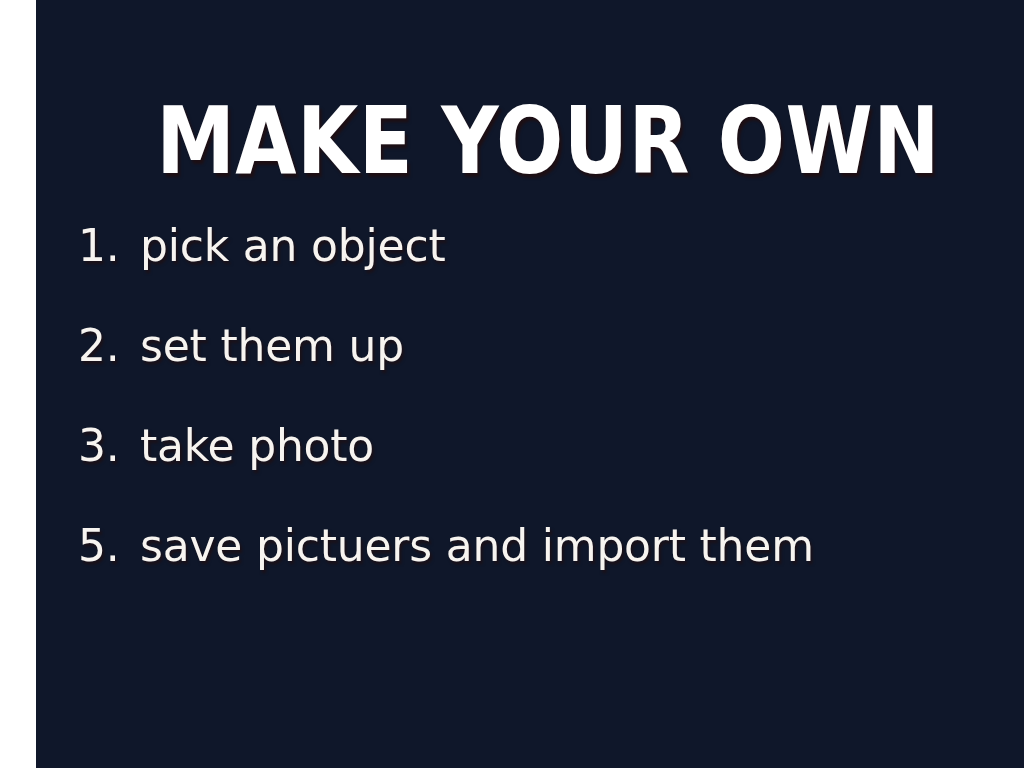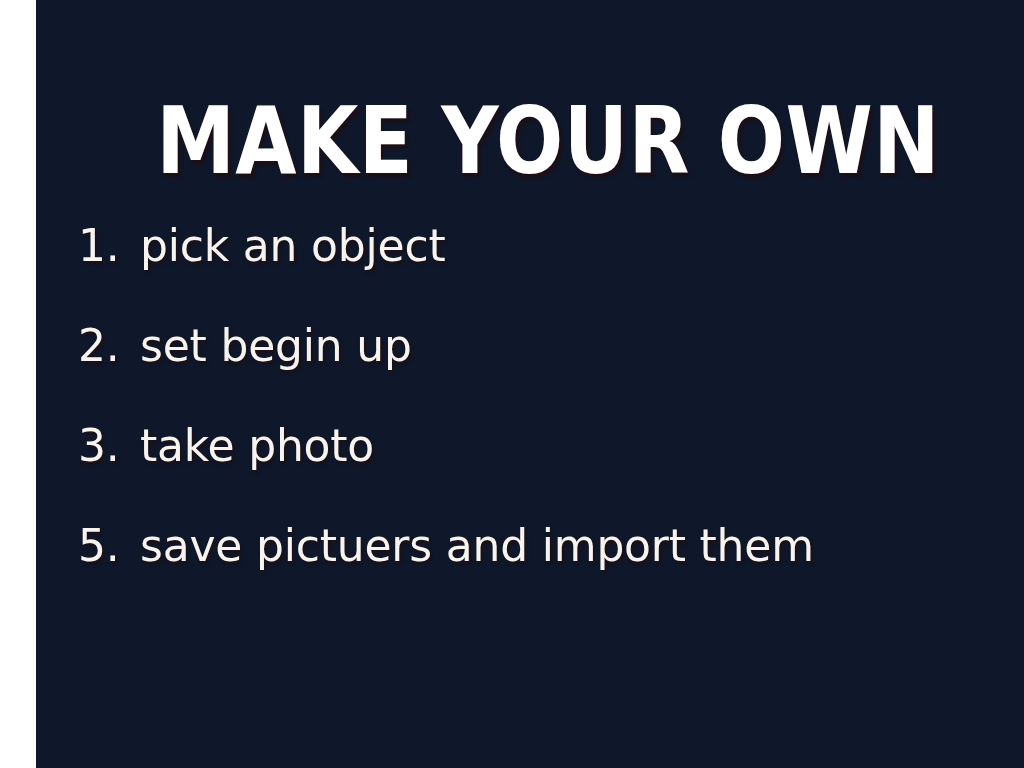--- a/index.html
+++ b/index.html
@@ -85,21 +85,21 @@
 
   <h1 class="slide-title">MAKE YOUR OWN</h1>
 
   <ul class="steps">
 
     <li class="step" style="color: rgb(247, 244, 240);">
       <span class="step-num">1.</span><span class="step-text">pick an object</span>
     </li>
 
     <li class="step" style="color: rgb(247, 244, 240);">
-      <span class="step-num">2.</span><span class="step-text">set begin up</span>
+      <span class="step-num">2.</span><span class="step-text">set them up</span>
     </li>
 
     <li class="step" style="color: rgb(247, 244, 240);">
       <span class="step-num">3.</span><span class="step-text">take photo</span>
     </li>
 
 
     <li class="step" style="color: rgb(247, 244, 240);">
       <span class="step-num">5.</span><span class="step-text">save pictuers and import them</span>
     </li>

